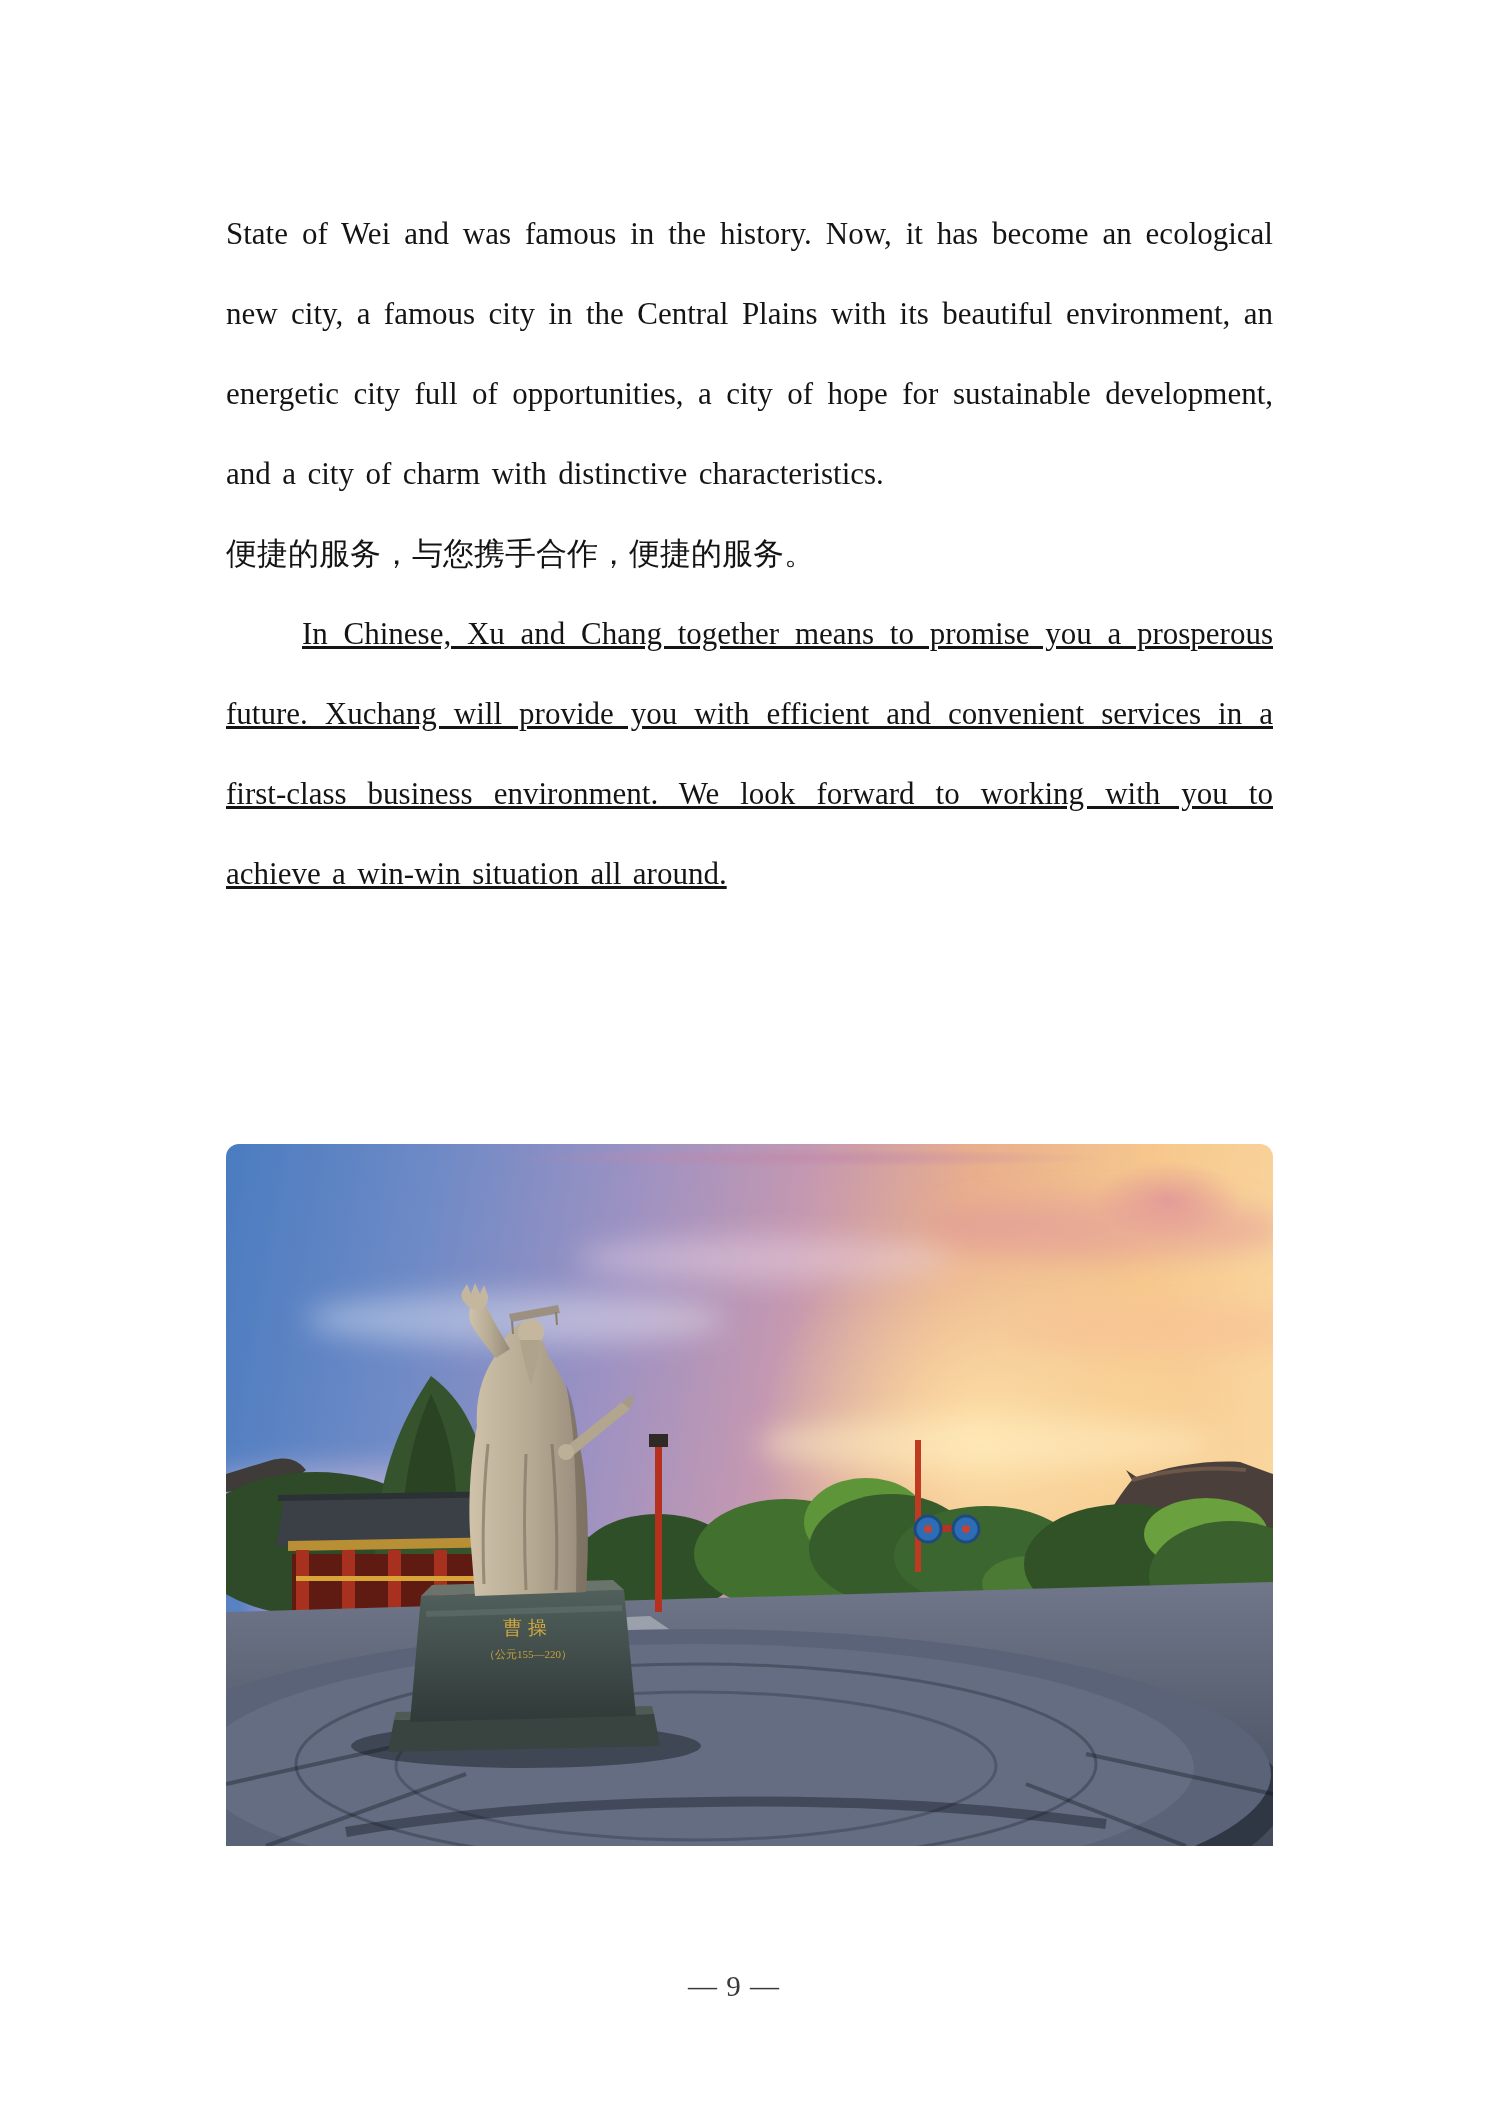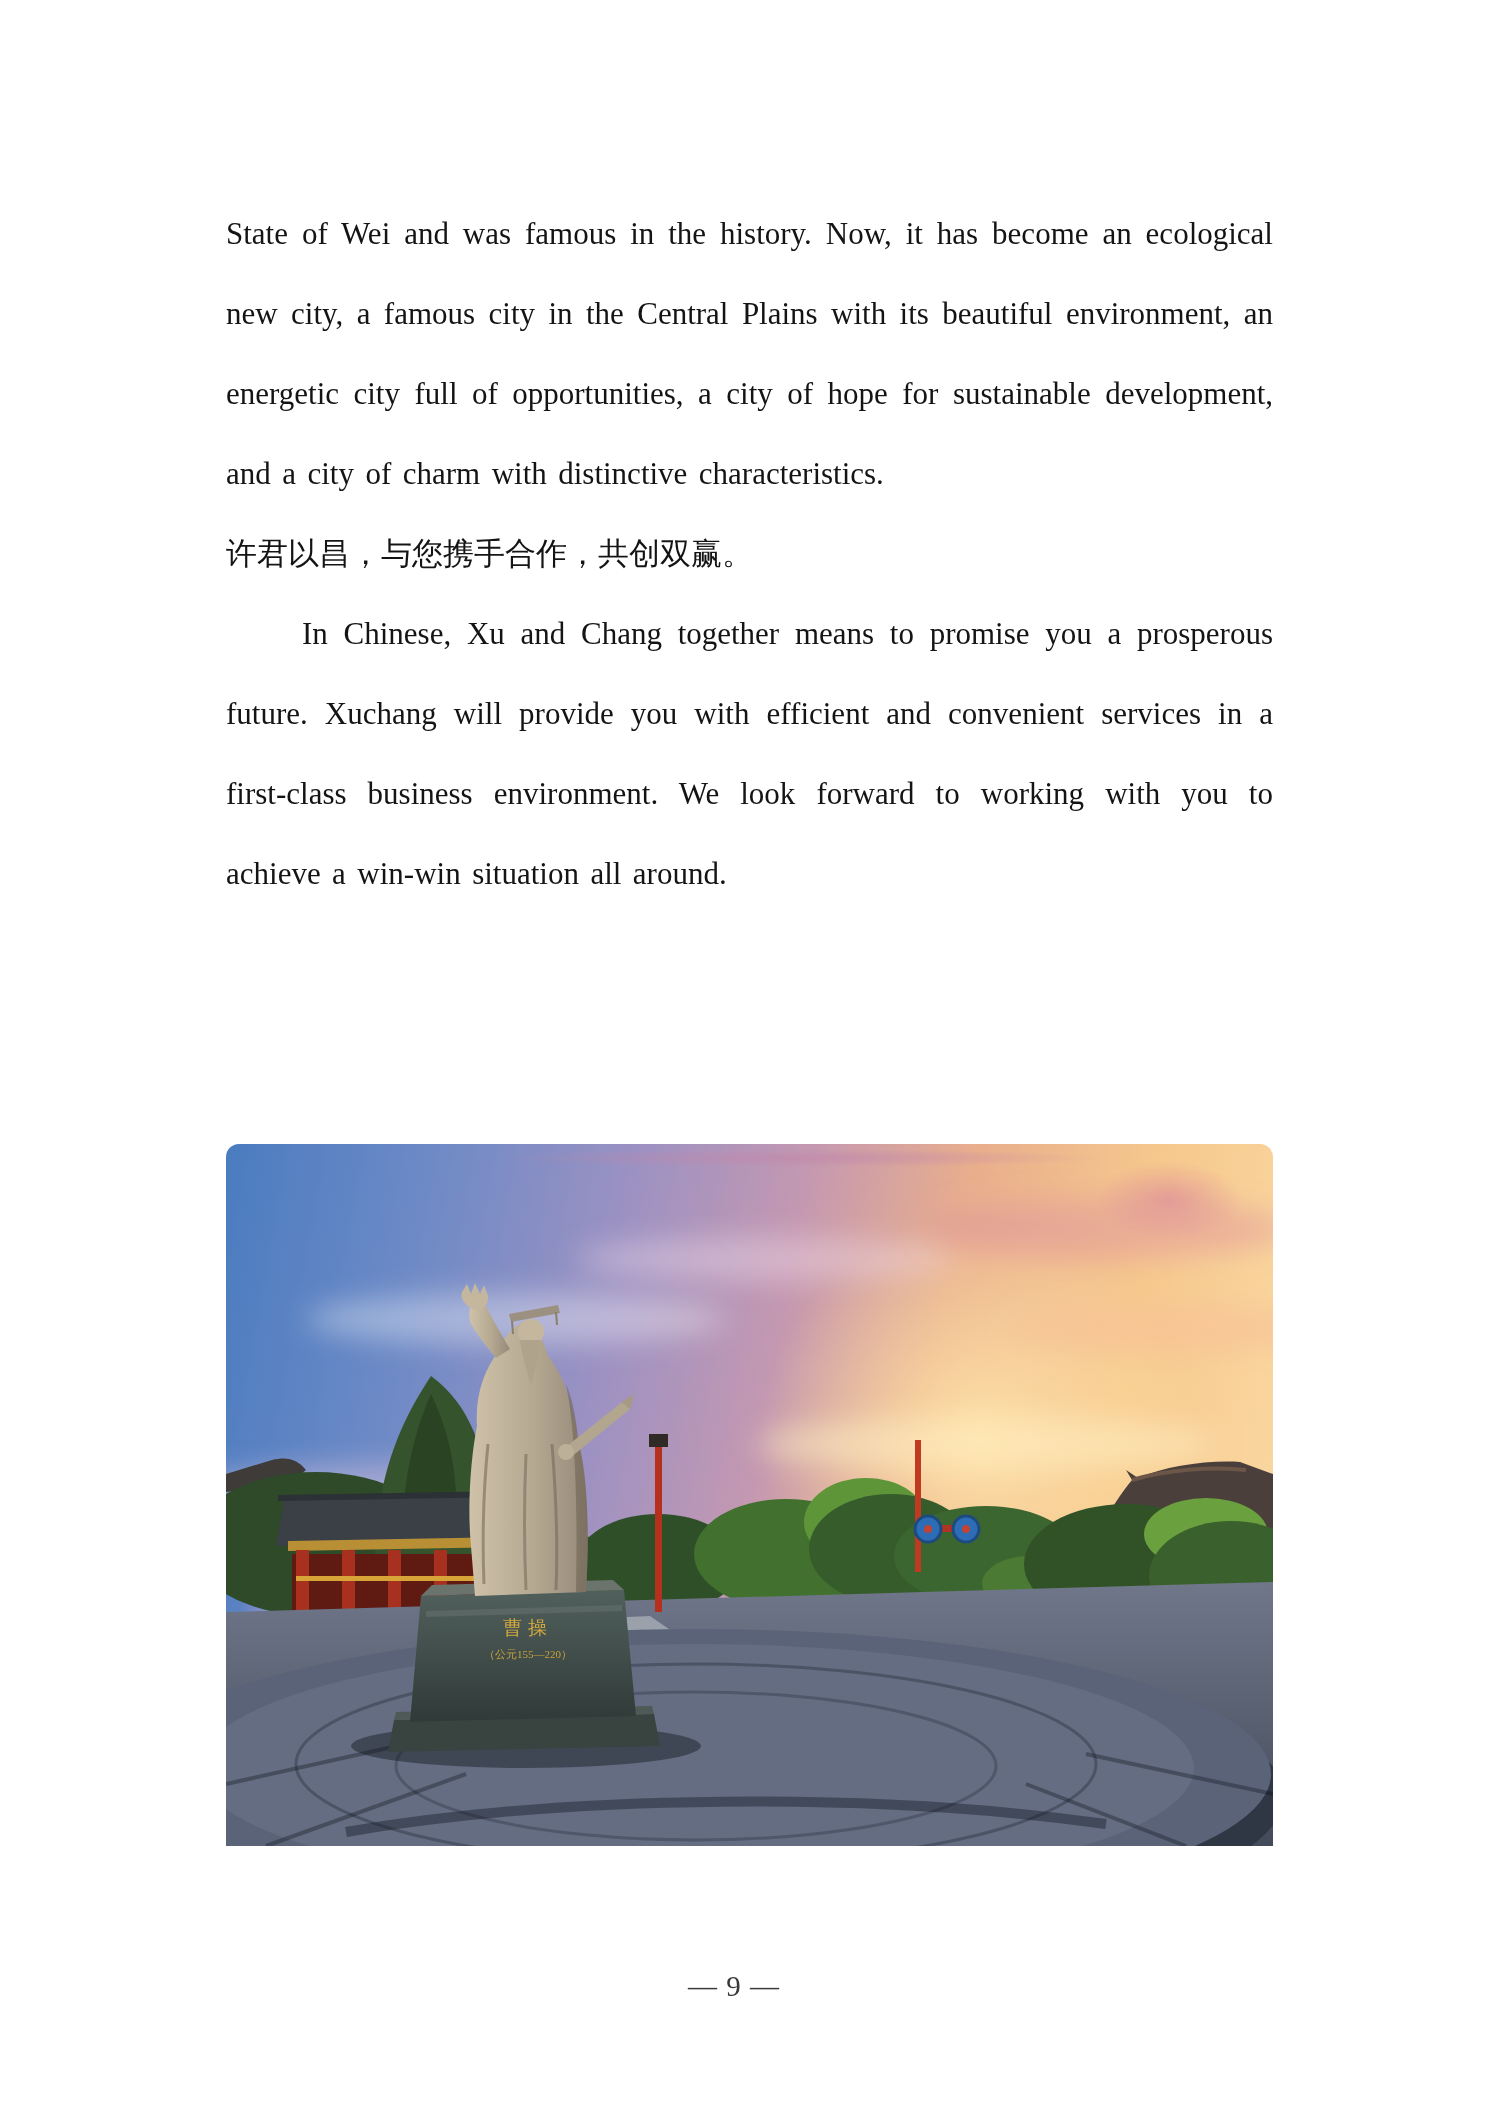--- a/index.html
+++ b/index.html
@@ -17,21 +17,21 @@
     left:226px;top:182px;width:1047px;
   }
   .content p{
     margin:0;
     font-size:31px;
     line-height:80px;
     text-align:justify;
     word-spacing:0.12em;
     color:#141414;
   }
-  p.indent{text-indent:76px;}
+  p.indent{text-indent:76px;text-decoration:underline;}
   .zh{
     margin:0;
     font-size:33px;
     line-height:80px;
     color:#141414;
   }
   .zh.first{text-indent:78px;}
   .photo{
     position:absolute;
     left:226px;top:1132px;
@@ -55,21 +55,21 @@
     color:#3a3a3a;
   }
 </style>
 </head>
 <body>
 
 <div class="page">
 
   <div class="content">
     <p>State of Wei and was famous in the history. Now, it has become an ecological new city, a famous city in the Central Plains with its beautiful environment, an energetic city full of opportunities, a city of hope for sustainable development, and a city of charm with distinctive characteristics.</p>
-    <p class="zh">许君以昌，与您携手合作，共创双赢。</p>
+    <p class="zh">便捷的服务，与您携手合作，便捷的服务。</p>
     <p class="indent">In Chinese, Xu and Chang together means to promise you a prosperous future. Xuchang will provide you with efficient and convenient services in a first-class business environment. We look forward to working with you to achieve a win-win situation all around.</p>
   </div>
 
   <div class="photo">
     <svg viewBox="0 0 1047 702" preserveAspectRatio="none">
       <defs>
         <linearGradient id="stone" x1="0" y1="0" x2="1" y2="0">
           <stop offset="0" stop-color="#cfc2a9"></stop>
           <stop offset="0.55" stop-color="#b5a891"></stop>
           <stop offset="1" stop-color="#95897a"></stop>

